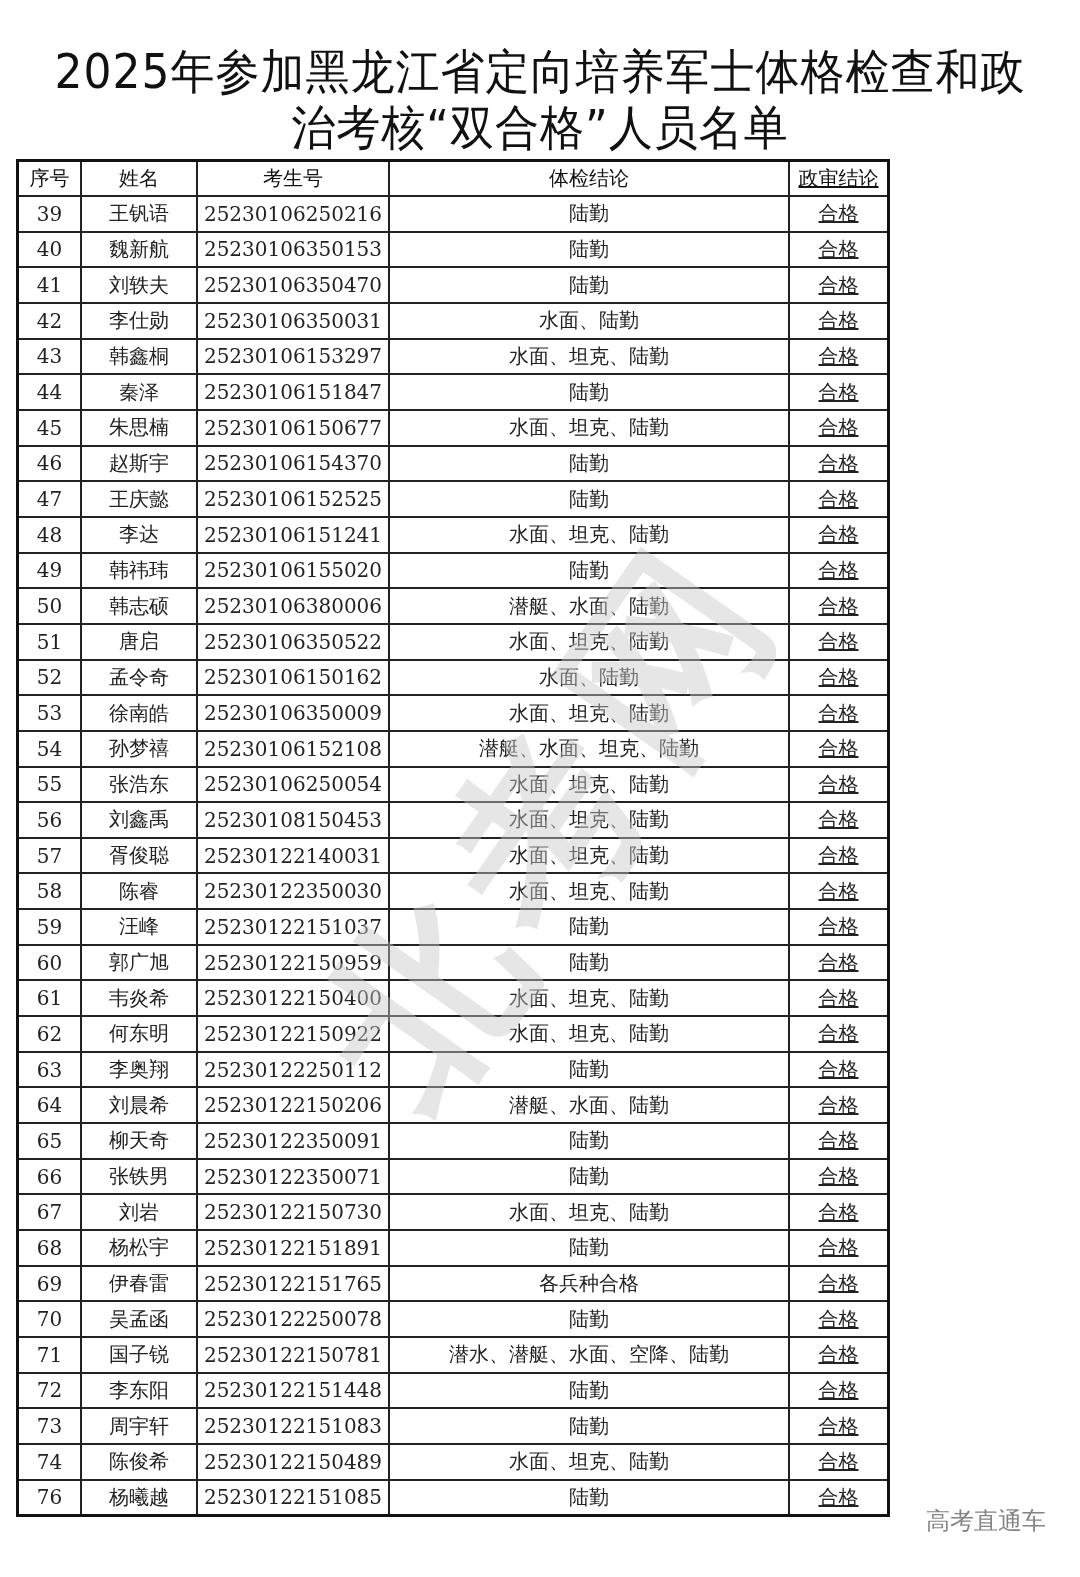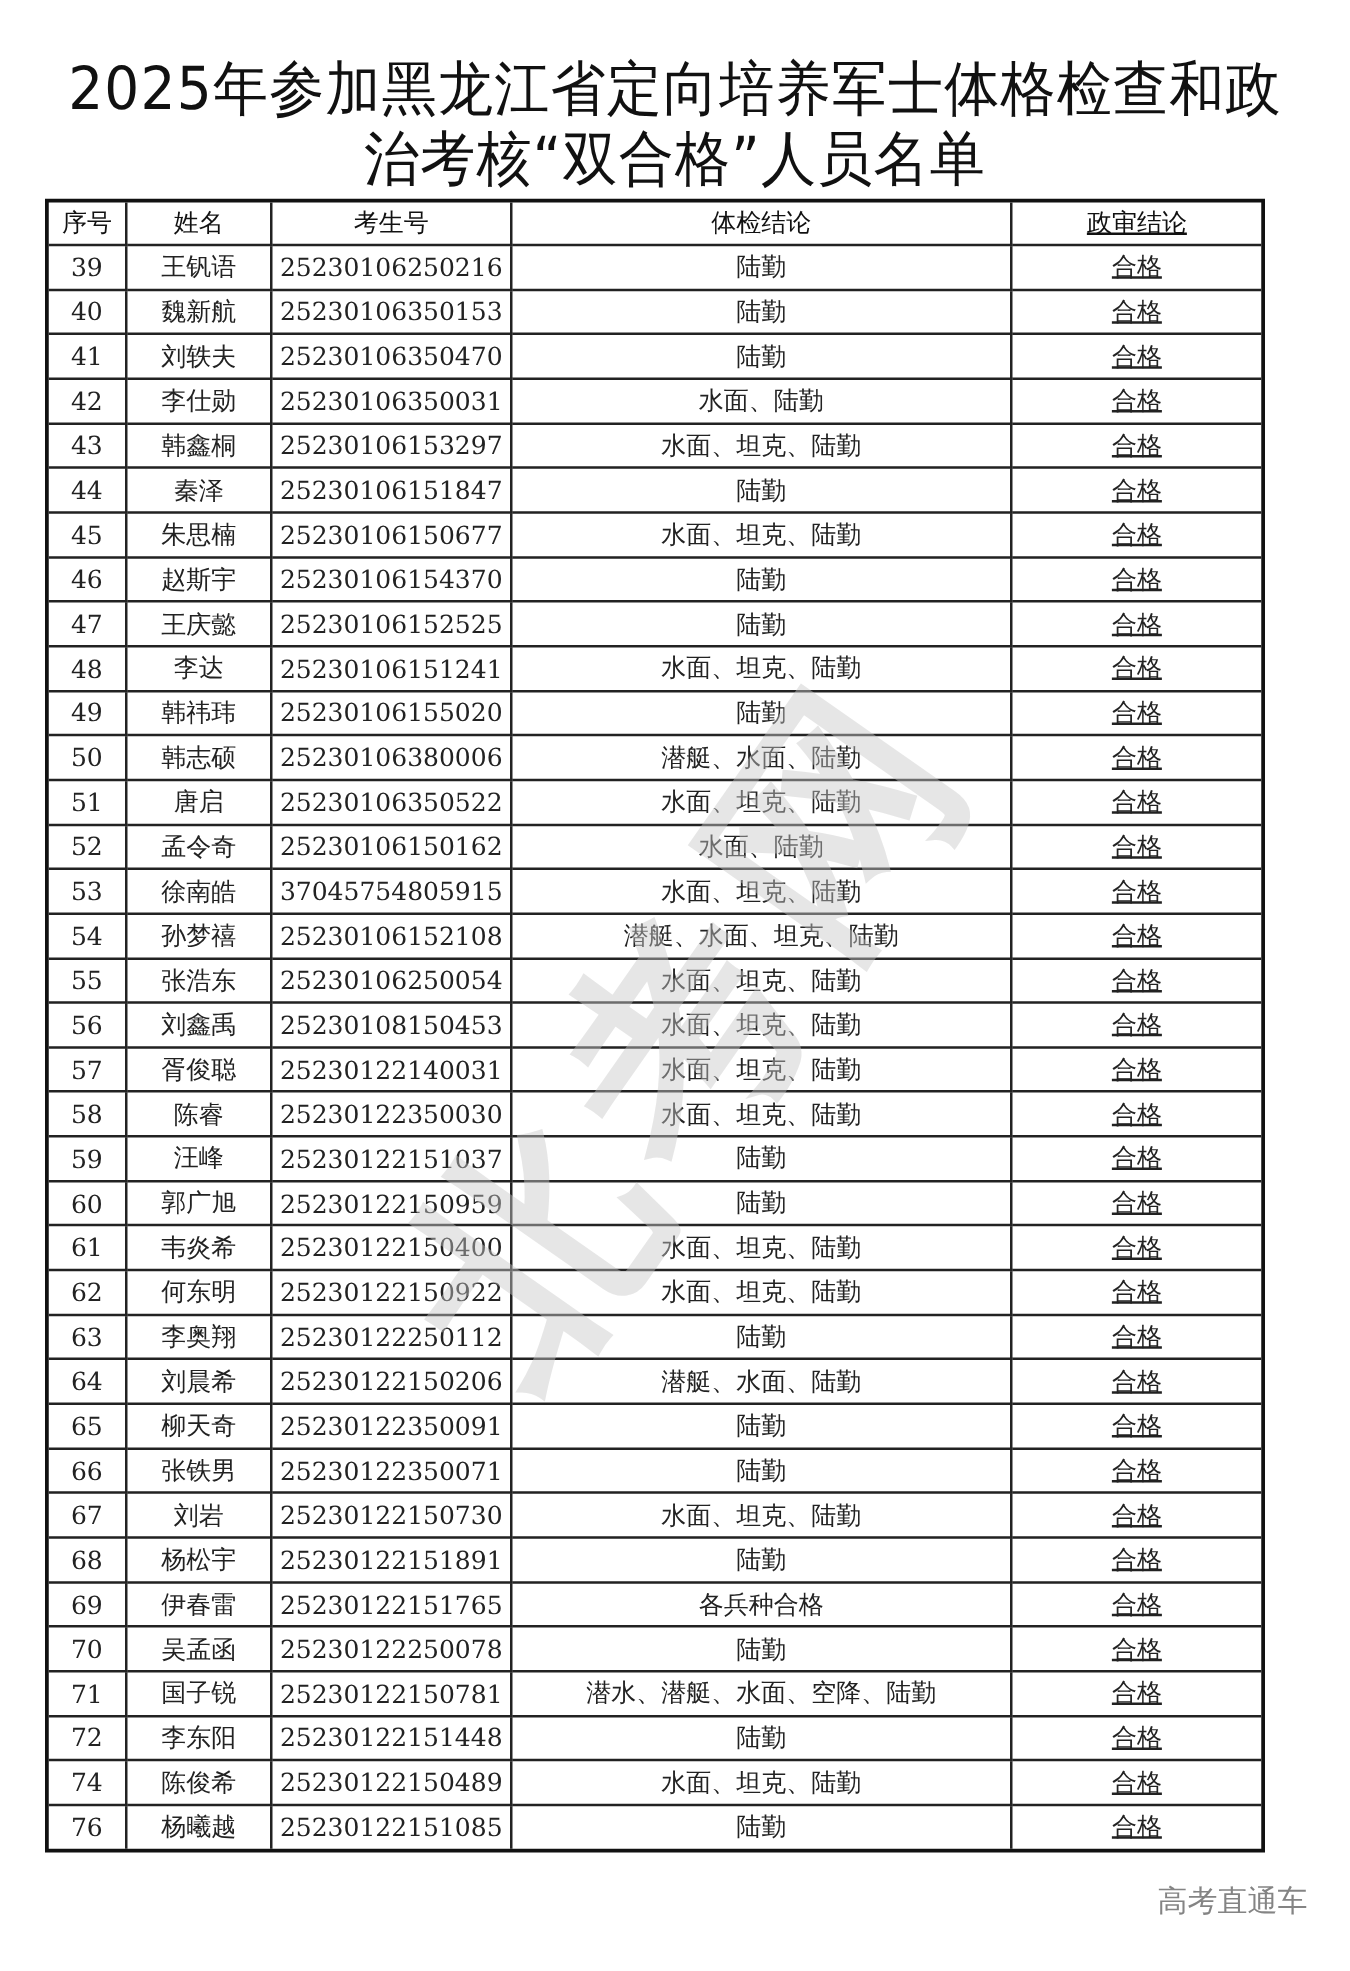--- a/index.html
+++ b/index.html
@@ -28,24 +28,23 @@
       font-weight: normal;
       transform: scaleY(1.08);
     }
     .title.l1 { top: 44px; }
     .title.l2 { top: 100px; }
 
     .table-wrap {
       position: absolute;
       left: 16px;
       top: 159px;
-      width: 976px;
+      width: 874px;
       border: 3px solid #111;
       box-sizing: border-box;
-      margin-left: 20px;
     }
     table {
       border-collapse: collapse;
       width: 100%;
       table-layout: fixed;
     }
     th, td {
       border: 2px solid #222;
       text-align: center;
       vertical-align: middle;
@@ -235,21 +234,21 @@
         <tr>
           <td class="num">52</td>
           <td class="cjk">孟令奇</td>
           <td class="num">25230106150162</td>
           <td class="cjk">水面、陆勤</td>
           <td class="cjk">合格</td>
         </tr>
         <tr>
           <td class="num">53</td>
           <td class="cjk">徐南皓</td>
-          <td class="num">37045754805915</td>
+          <td class="num">25230106350009</td>
           <td class="cjk">水面、坦克、陆勤</td>
           <td class="cjk">合格</td>
         </tr>
         <tr>
           <td class="num">54</td>
           <td class="cjk">孙梦禧</td>
           <td class="num">25230106152108</td>
           <td class="cjk">潜艇、水面、坦克、陆勤</td>
           <td class="cjk">合格</td>
         </tr>
@@ -373,20 +372,27 @@
           <td class="cjk">合格</td>
         </tr>
         <tr>
           <td class="num">72</td>
           <td class="cjk">李东阳</td>
           <td class="num">25230122151448</td>
           <td class="cjk">陆勤</td>
           <td class="cjk">合格</td>
         </tr>
         <tr>
+          <td class="num">73</td>
+          <td class="cjk">周宇轩</td>
+          <td class="num">25230122151083</td>
+          <td class="cjk">陆勤</td>
+          <td class="cjk">合格</td>
+        </tr>
+        <tr>
           <td class="num">74</td>
           <td class="cjk">陈俊希</td>
           <td class="num">25230122150489</td>
           <td class="cjk">水面、坦克、陆勤</td>
           <td class="cjk">合格</td>
         </tr>
         <tr>
           <td class="num">76</td>
           <td class="cjk">杨曦越</td>
           <td class="num">25230122151085</td>

